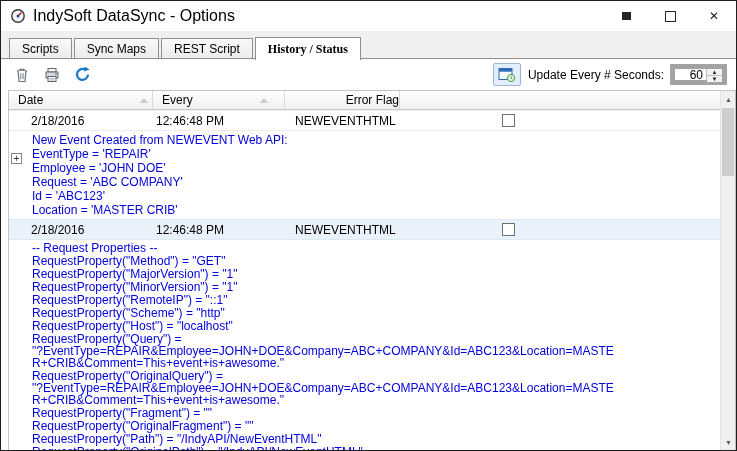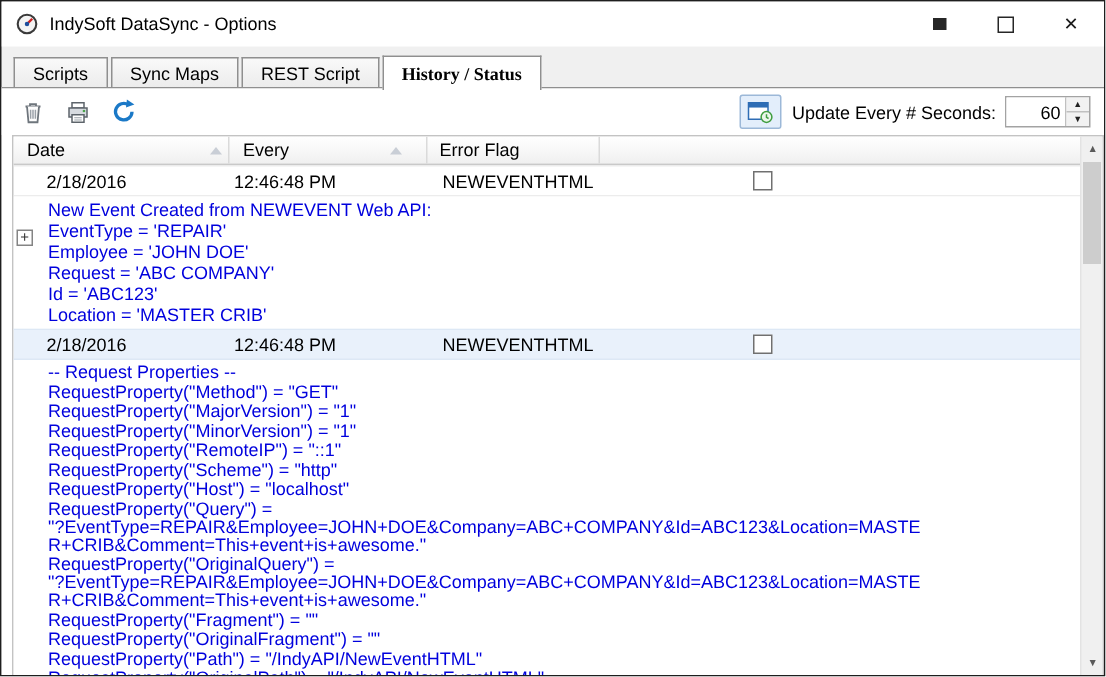--- a/index.html
+++ b/index.html
@@ -5,21 +5,21 @@
   html,body { margin:0; padding:0; background:#ffffff; }
   .window {
     position:relative; width:737px; height:451px; box-sizing:border-box;
     border:1px solid #1e1e1e; background:#f0f0f0; overflow:hidden;
     font-family:"Liberation Sans", sans-serif; font-size:12px; color:#000;
   }
   
   .titlebar { position:absolute; top:0; left:0; right:0; height:30px; background:#fff;
               display:flex; align-items:center; padding-left:9px; box-sizing:border-box; }
   .app-icon { width:16px; height:16px; margin-right:7px; flex:0 0 auto; }
-  .title { font-size:12px; white-space:nowrap; }
+  .title { font-size:16px; white-space:nowrap; }
   .win-buttons { margin-left:auto; display:flex; height:100%; }
   .win-btn { width:44px; height:100%; display:flex; align-items:center; justify-content:center; }
   .min-glyph { width:9px; height:8px; background:#262626; }
   .max-glyph { width:9px; height:9px; border:1px solid #262626; }
   .close-glyph { font-size:12px; color:#1a1a1a; }
   
   .page { position:absolute; top:57px; left:0; right:0; bottom:0; background:#fff;
           border-top:1px solid #8f8f8f; box-sizing:border-box; }
   .tabstrip { position:absolute; top:36px; left:8px; height:22px; display:flex;
               align-items:flex-end; z-index:5; }
@@ -31,38 +31,38 @@
   
   .toolbar { position:absolute; top:0; left:0; right:0; height:31px; display:flex;
              align-items:center; padding:0 9px; box-sizing:border-box; background:#fff; }
   .tb-btn { width:24px; height:24px; display:flex; align-items:center; justify-content:center;
             margin-right:6px; }
   .tb-right { margin-left:auto; display:flex; align-items:center; }
   .auto-btn { width:28px; height:23px; border:1px solid #9cb8d8; background:#e3eefb; border-radius:2px;
               display:flex; align-items:center; justify-content:center; margin-right:7px; box-sizing:border-box; }
   .update-label { margin-right:6px; white-space:nowrap; }
   .spinbox { display:flex; width:57px; height:21px; box-sizing:border-box;
-             border:1px solid #a3a3a3; background:#fff;justify-content:center; }
+             border:5px solid #a3a3a3; background:#fff;justify-content:center; }
   .spin-input { border:none; outline:none; width:100%; min-width:0; text-align:right;
                 font-family:"Liberation Sans", sans-serif; font-size:12px; padding:0 3px; }
   .spin-btns { display:flex; flex-direction:column; flex:0 0 15px; border-left:1px solid #c0c0c0; }
   .spin-btn { flex:1; display:flex; align-items:center; justify-content:center;
               background:#f2f2f2; color:#222; }
   .spin-btn + .spin-btn { border-top:1px solid #c0c0c0; }
   .spin-btn span { font-size:6px; line-height:6px; }
   
   .grid { position:absolute; top:31px; left:7px; right:0; bottom:0; box-sizing:border-box;
           border:1px solid #c3c3c3; border-bottom:none; background:#fff; overflow:hidden; }
   .grid-inner { position:absolute; top:0; left:0; right:15px; bottom:0; overflow:hidden; }
   .ghead { display:flex; height:19px; box-sizing:border-box; border-bottom:1px solid #c9c9c9;
            background:linear-gradient(#ffffff,#f0f0f0); }
   .gh-cell { box-sizing:border-box; border-right:1px solid #dadada; display:flex;
              align-items:center; padding-left:9px; white-space:nowrap; }
   .gh-date { width:144px; } .gh-time { width:132px; } .gh-script { width:166px; }
-  .gh-error { width:115px; padding-left:8px; } .gh-fill { flex:1; border-right:none; }
+  .gh-error { width:115px; padding-left:8px;justify-content:flex-end; } .gh-fill { flex:1; border-right:none; }
   .sort { width:0; height:0; border-left:4px solid transparent; border-right:4px solid transparent;
           border-bottom:5px solid #c9ced6; margin-left:auto; }
   .sort-date { margin-right:4px; } .sort-time { margin-right:16px; }
   .srow { display:flex; align-items:center; height:21px; box-sizing:border-box;
           border-top:1px solid #ececec; border-bottom:1px solid #ececec; }
   .srow.hl { background:#e9f1fb; border-color:#dde8f5; }
   .c-date { width:144px; box-sizing:border-box; padding-left:22px; white-space:nowrap; }
   .c-time { width:132px; box-sizing:border-box; padding-left:3px; white-space:nowrap; }
   .c-script { width:166px; box-sizing:border-box; padding-left:10px; white-space:nowrap; }
   .c-error { width:115px; display:flex; justify-content:center; }

